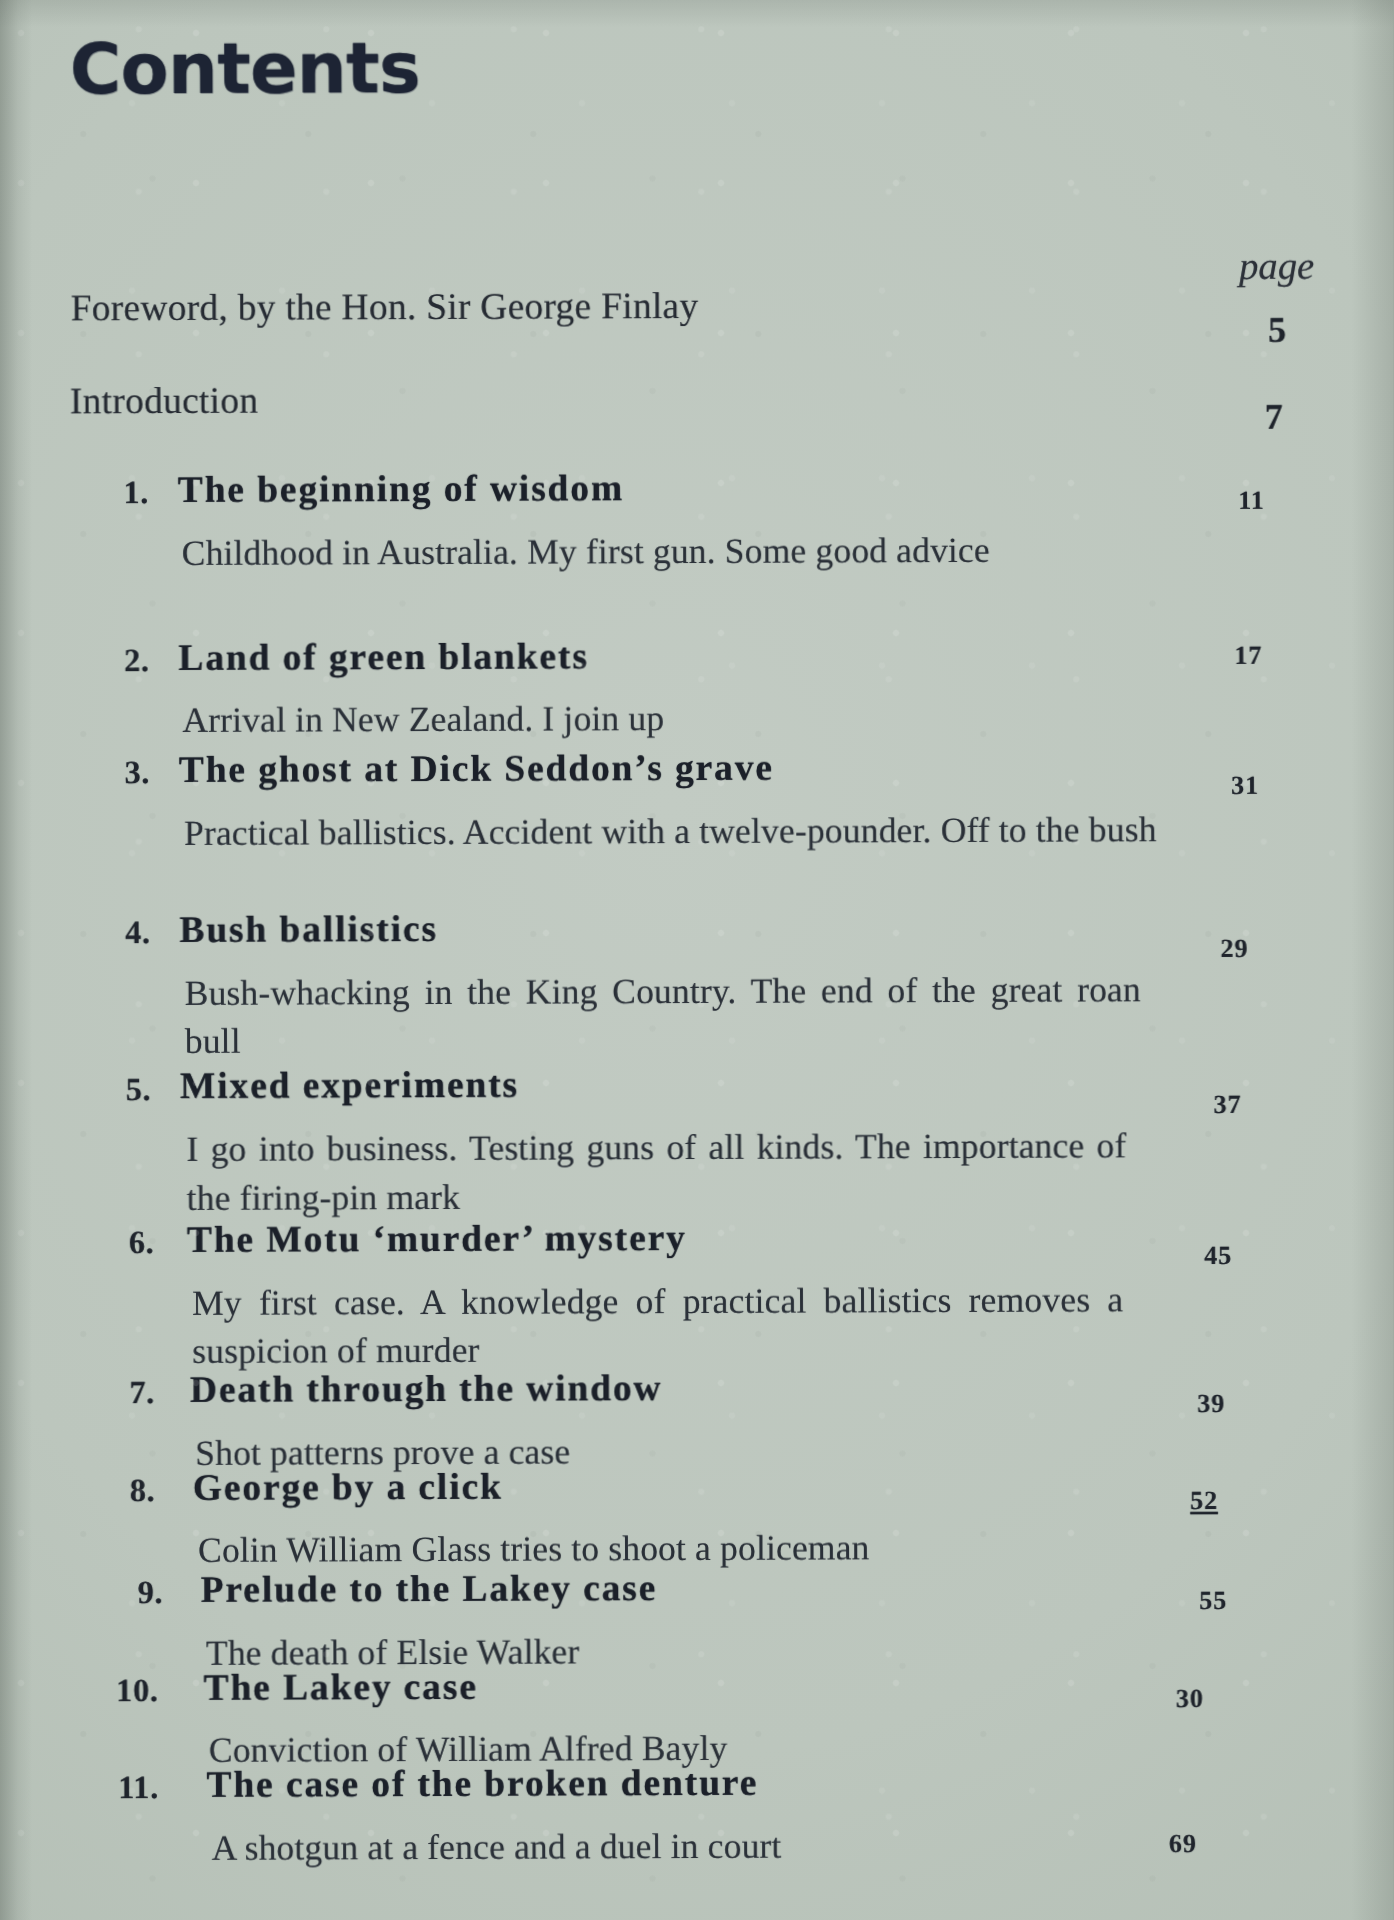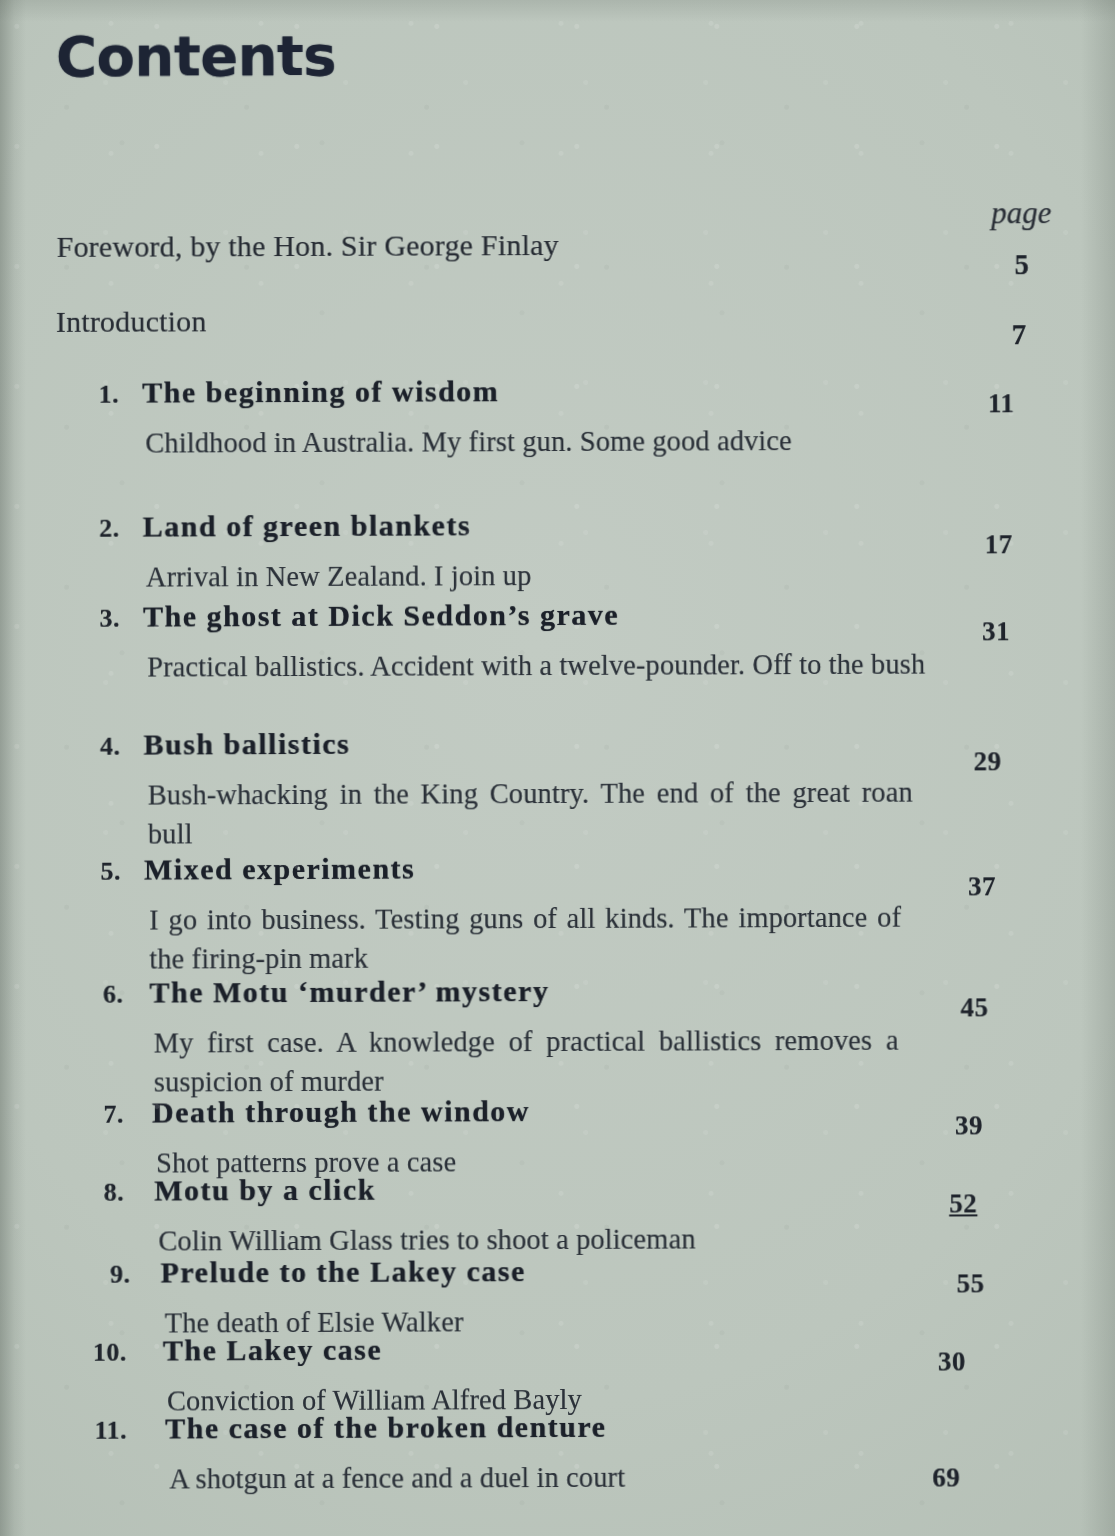--- a/index.html
+++ b/index.html
@@ -151,21 +151,21 @@
   .desc.justify {
     text-align: justify;
     text-align-last: left;
   }
 
   .pg {
     position: absolute;
     width: 86px;
     text-align: center;
     font-weight: 700;
-    font-size: 27px;
+    font-size: 21px;
     letter-spacing: .6px;
     color: #1f242c;
     text-shadow: 0 0 .6px rgba(31,36,44,.5);
   }
 
   
   .inner { filter: blur(0.28px); }
 </style>
 </head>
 <body>
@@ -188,21 +188,21 @@
       <div class="num" style="left:48px; top:0;">1.</div>
       <div class="ch-title" style="left:143px; top:-4px;">The beginning of wisdom</div>
       <div class="desc justify" style="left:146px; top:44px; width:778px;">Childhood in Australia. My first gun. Some good advice</div>
       <div class="pg" style="left:959px; top:12px;">11</div>
     </div>
 
     <div class="entry" style="top:512px;">
       <div class="num" style="left:48px; top:0;">2.</div>
       <div class="ch-title" style="left:143px; top:-4px;">Land of green blankets</div>
       <div class="desc" style="left:146px; top:44px; width:790px;">Arrival in New Zealand. I join up</div>
-      <div class="pg" style="left:956px; top:19px;">17</div>
+      <div class="pg" style="left:956px; top:2px;">17</div>
     </div>
 
     <div class="entry" style="top:602px;">
       <div class="num" style="left:48px; top:0;">3.</div>
       <div class="ch-title" style="left:143px; top:-4px;">The ghost at Dick Seddon’s grave</div>
       <div class="desc justify" style="left:147px; top:44px; width:800px;">Practical ballistics. Accident with a twelve-pounder. Off to the bush</div>
       <div class="pg" style="left:953px; top:16px;">31</div>
     </div>
 
     <div class="entry" style="top:730px;">
@@ -228,21 +228,21 @@
 
     <div class="entry" style="top:1098px;">
       <div class="num" style="left:50px; top:0;">7.</div>
       <div class="ch-title" style="left:150px; top:-4px;">Death through the window</div>
       <div class="desc" style="left:154px; top:44px; width:745px;">Shot patterns prove a case</div>
       <div class="pg" style="left:924px; top:14px;">39</div>
     </div>
 
     <div class="entry" style="top:1176px;">
       <div class="num" style="left:50px; top:0;">8.</div>
-      <div class="ch-title" style="left:152px; top:-4px;">Motu by a click</div>
+      <div class="ch-title" style="left:152px; top:-4px;">George by a click</div>
       <div class="desc" style="left:156px; top:44px; width:745px;">Colin William Glass tries to shoot a policeman</div>
       <div class="pg" style="left:918px; top:14px;text-decoration:underline;">52</div>
     </div>
 
     <div class="entry" style="top:1258px;">
       <div class="num" style="left:56px; top:0;">9.</div>
       <div class="ch-title" style="left:158px; top:-4px;">Prelude to the Lakey case</div>
       <div class="desc" style="left:162px; top:44px; width:745px;">The death of Elsie Walker</div>
       <div class="pg" style="left:925px; top:12px;">55</div>
     </div>

